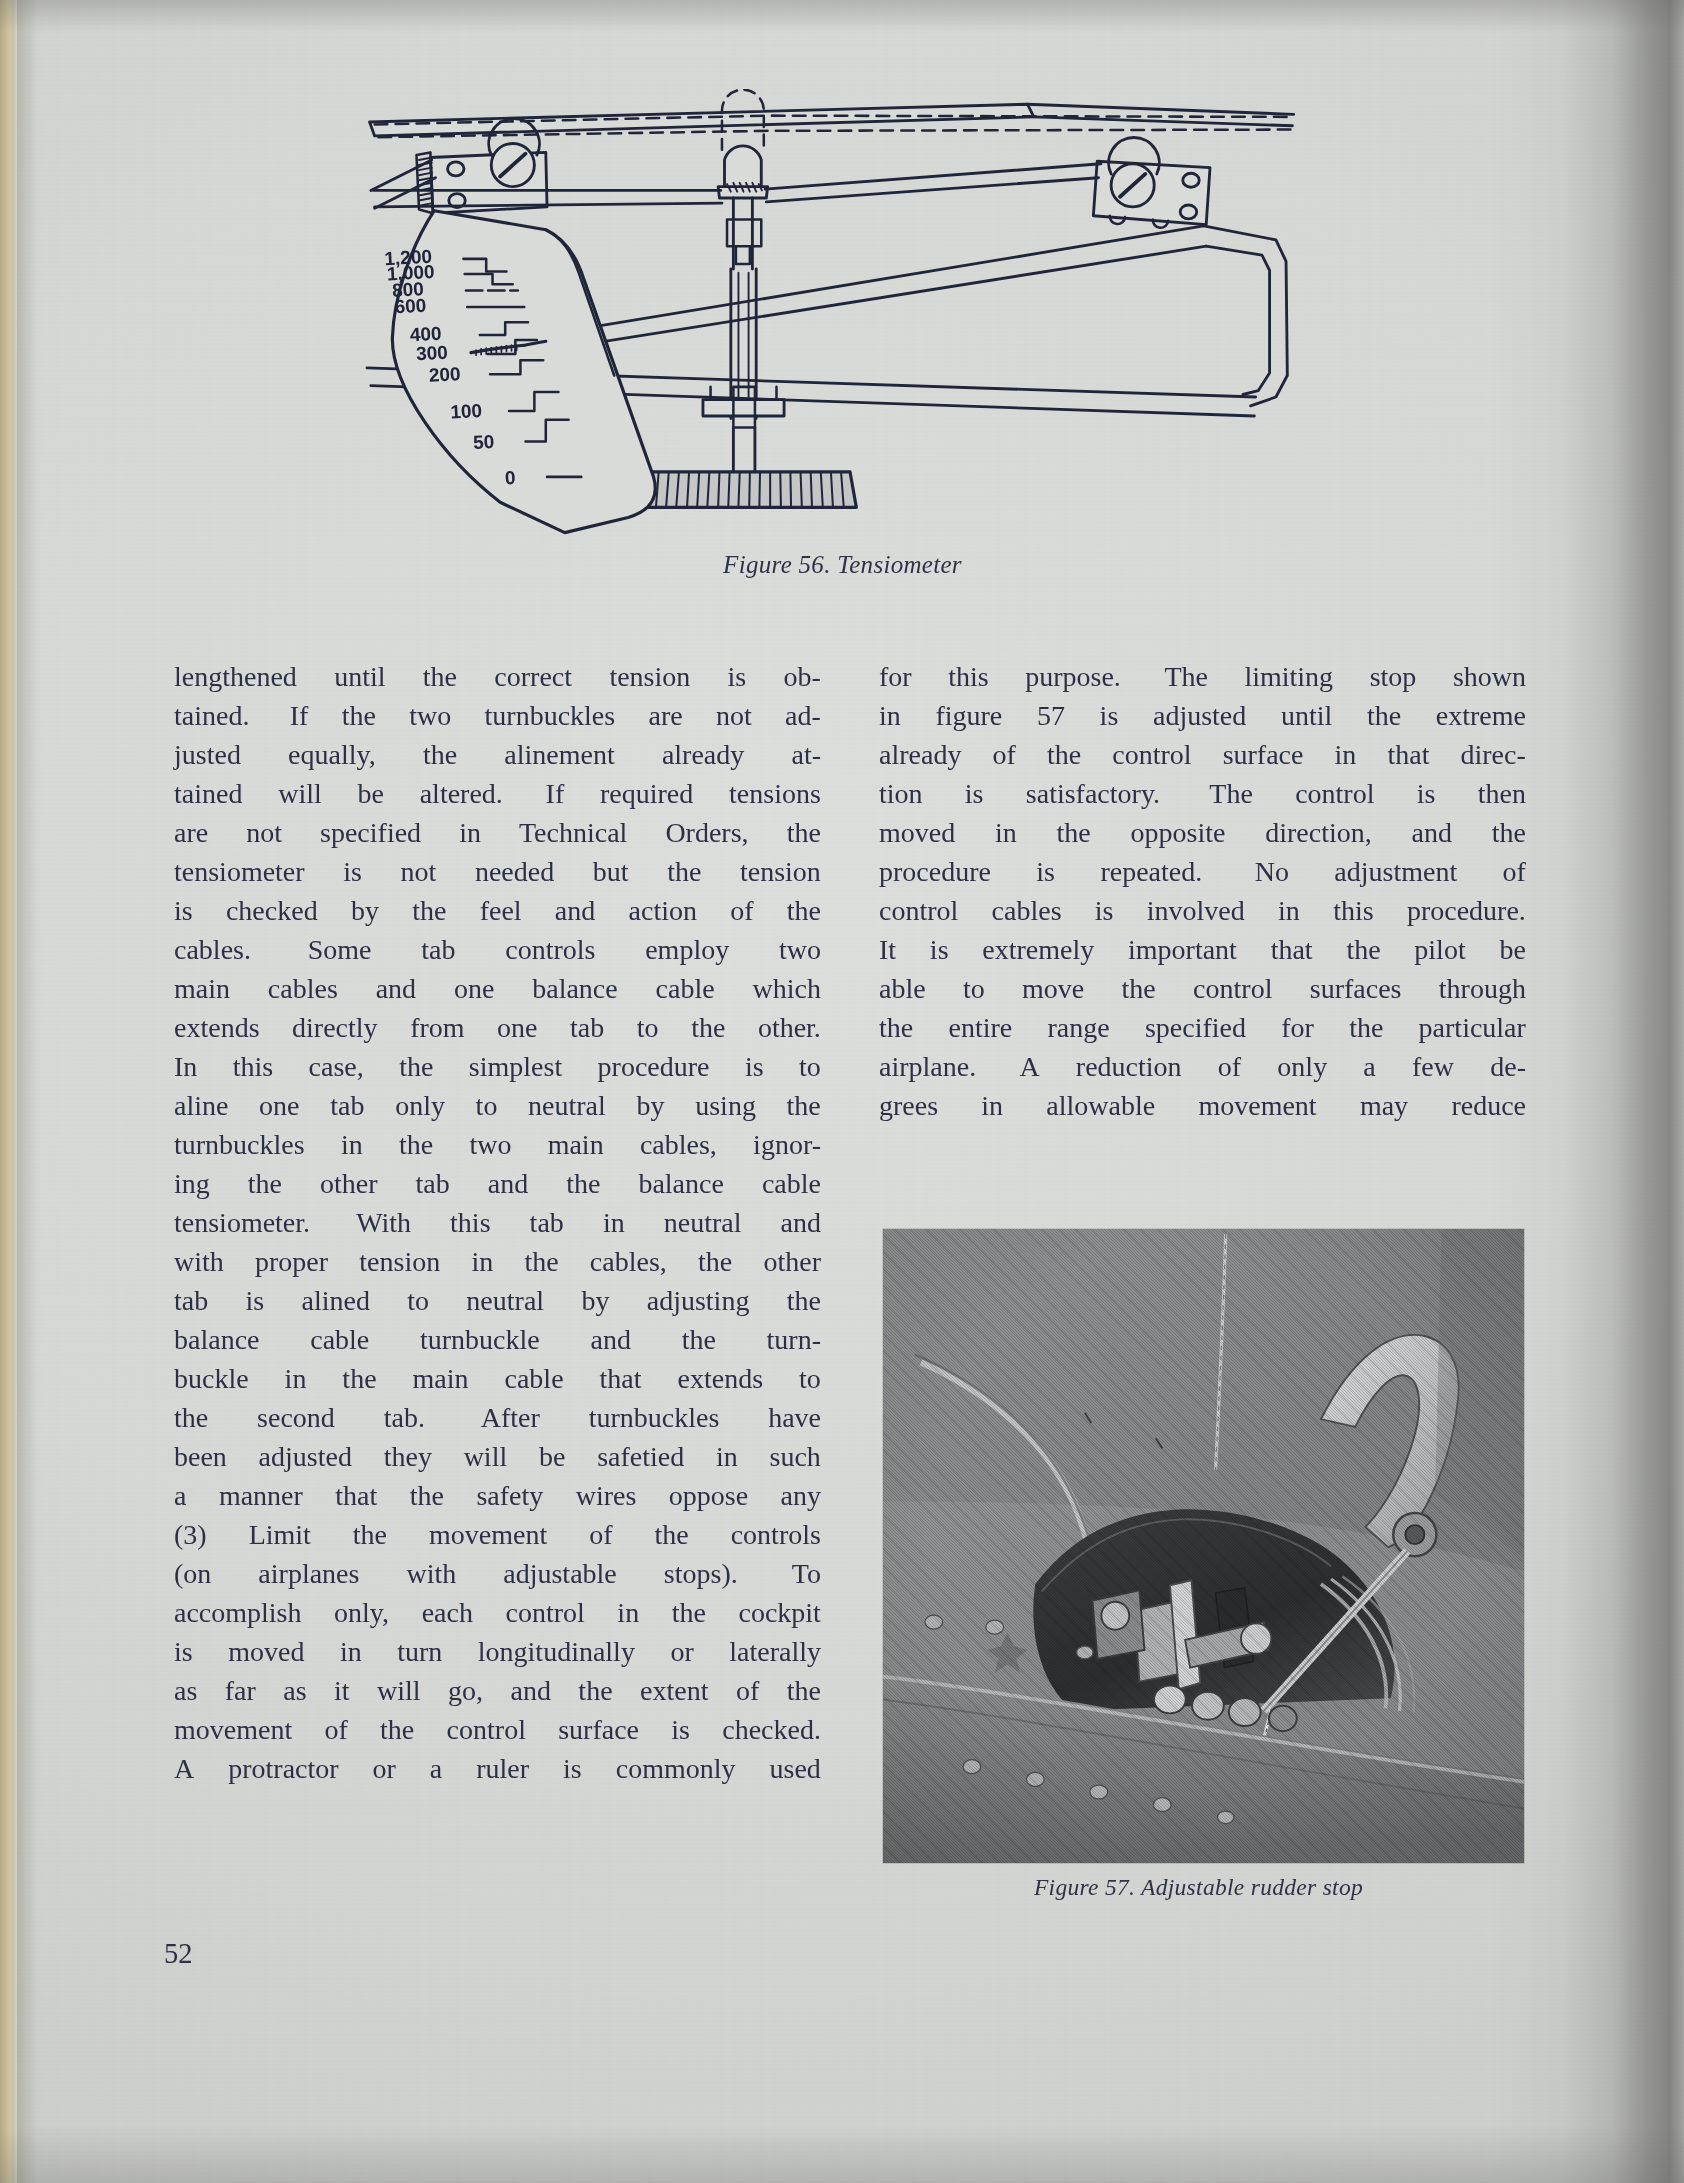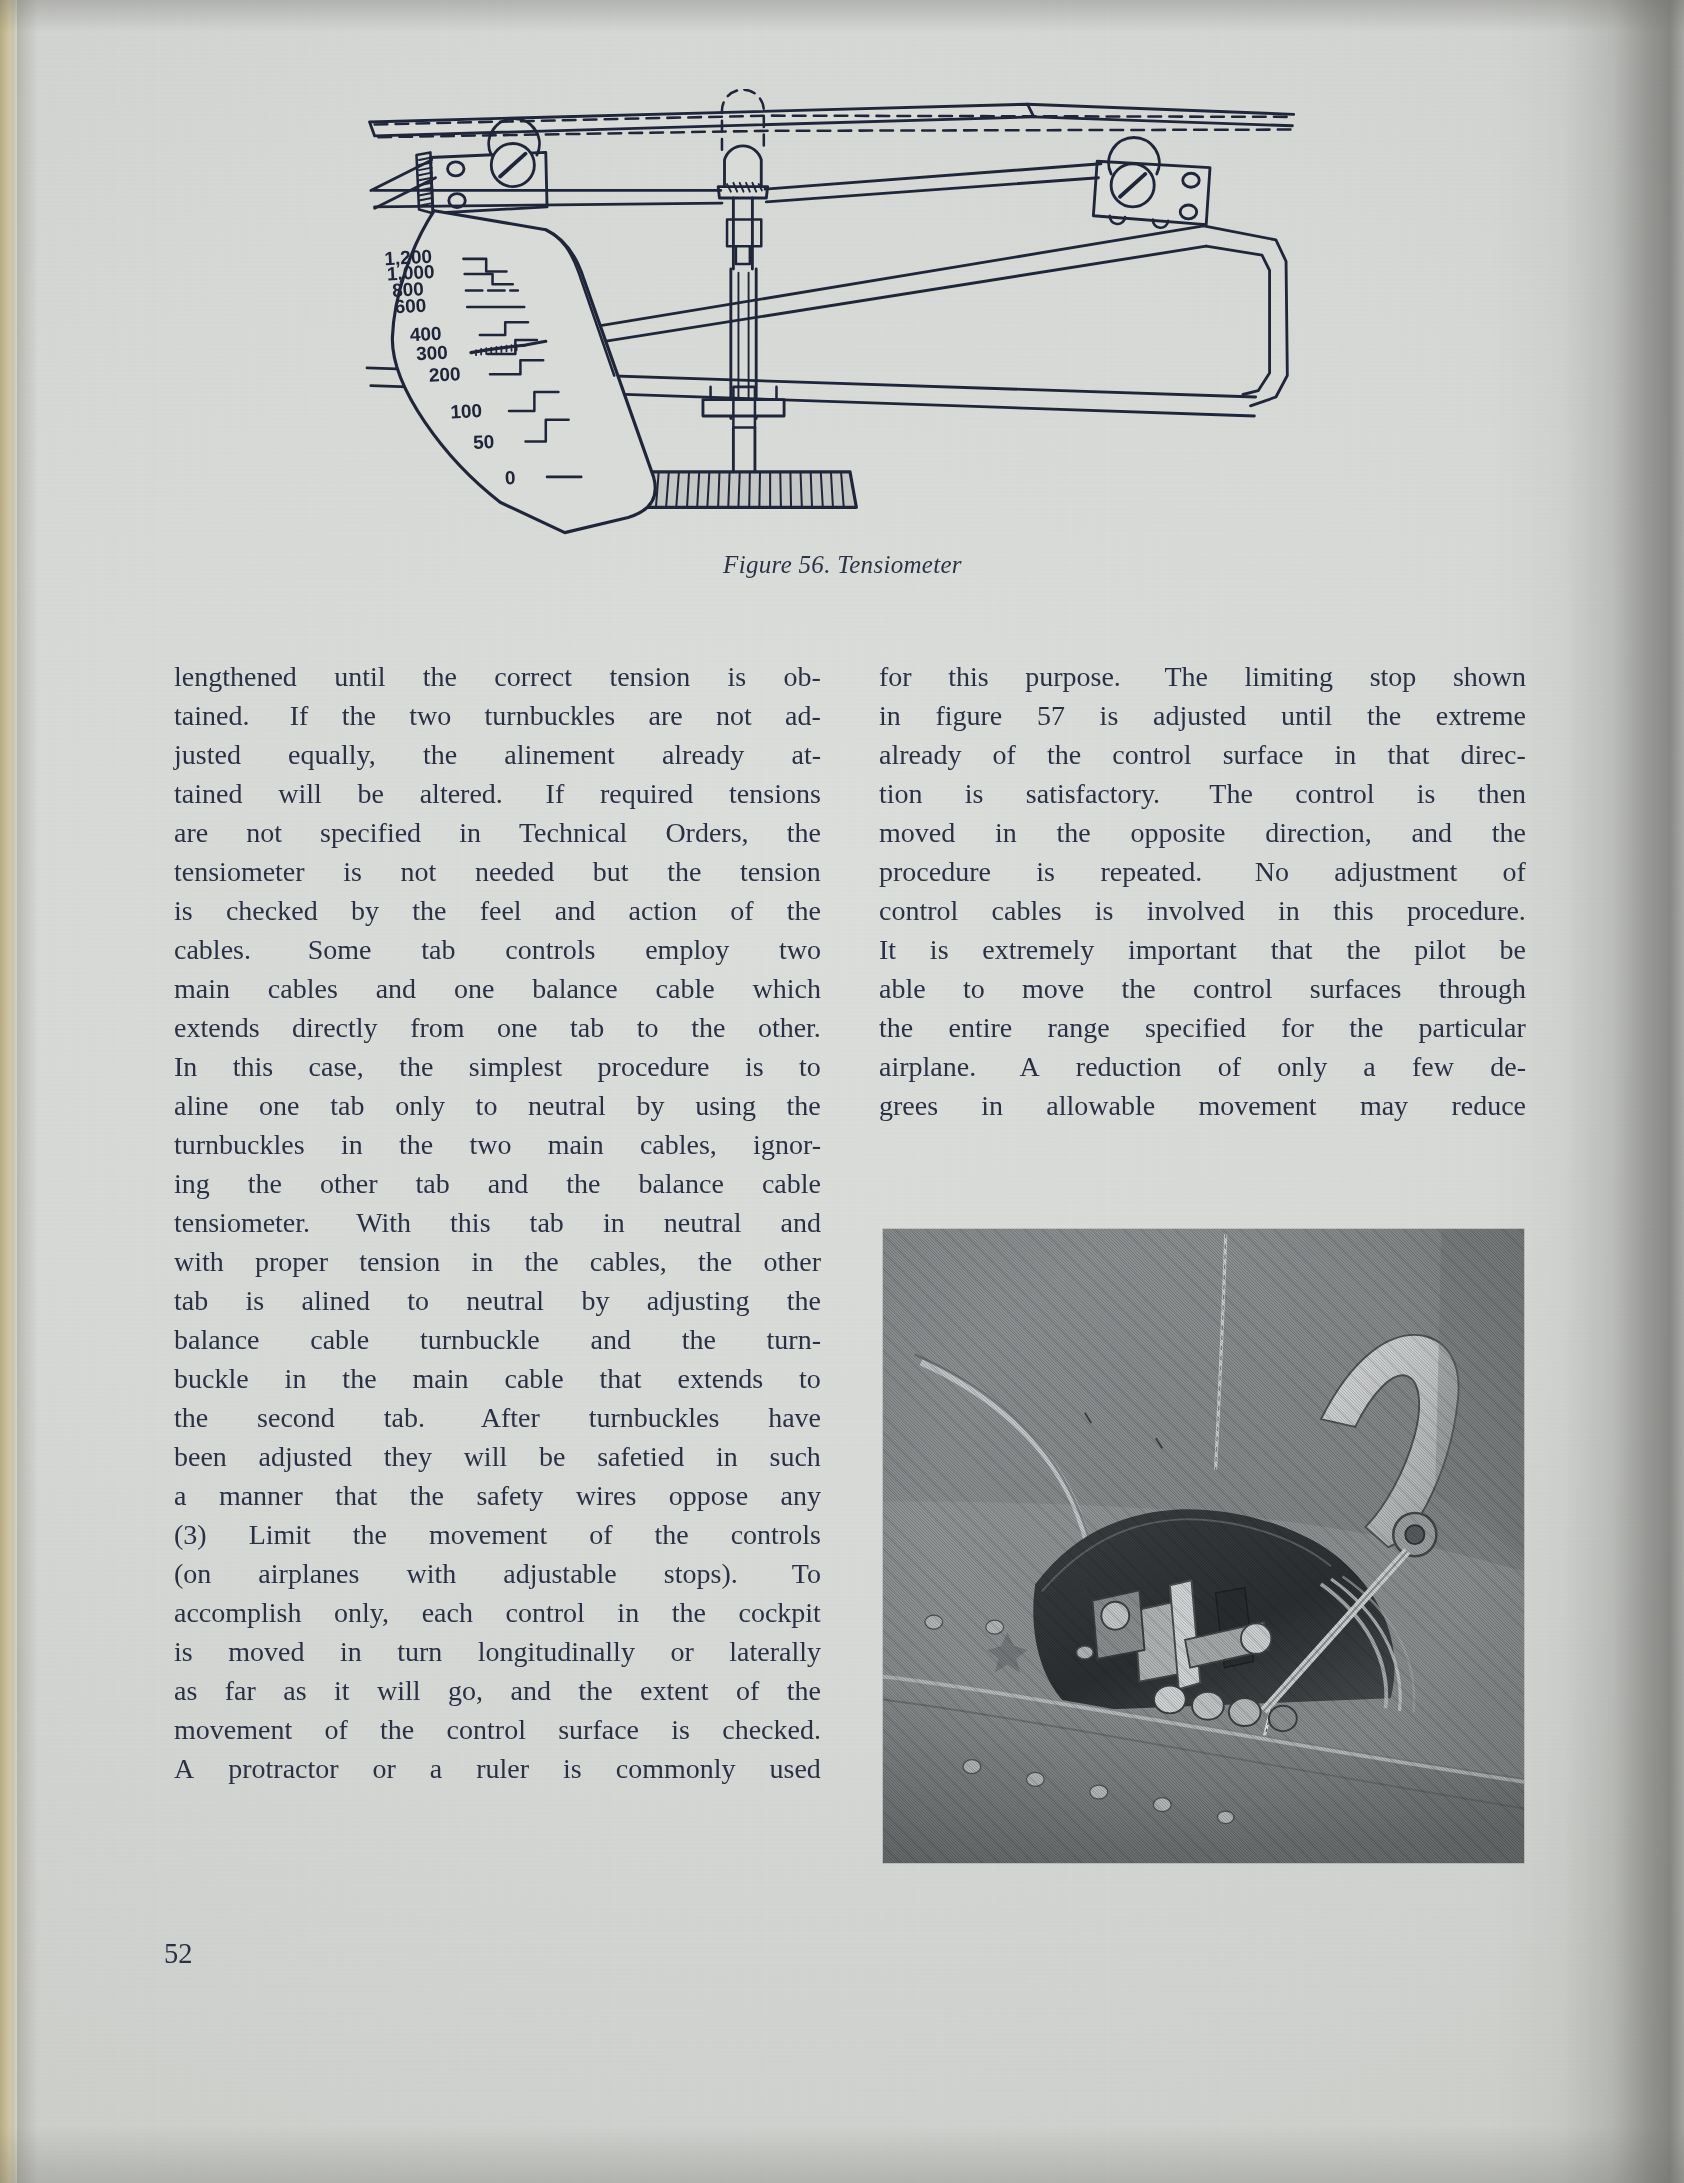--- a/index.html
+++ b/index.html
@@ -1019,17 +1019,18 @@
       </g>
 
       <path d="M196 636 l10 22 22 6 -18 14 6 22 -20 -13 -20 13 6 -22 -18 -14 22 -6 Z" fill="#6f7375" opacity=".8"></path>
 
       <path d="M880 0 L1010 0 L1010 520 C960 480 910 440 870 420 Z" fill="#6f7374" opacity=".35"></path>
     </svg>
     <div class="halftone"></div>
     <div class="vign"></div>
   </div>
 
+  <div id="cap57" class="fig-caption">Figure 57. Adjustable rudder stop</div>
 
   <div id="page-num">52</div>
 
 </div>
 
 
 </body></html>

